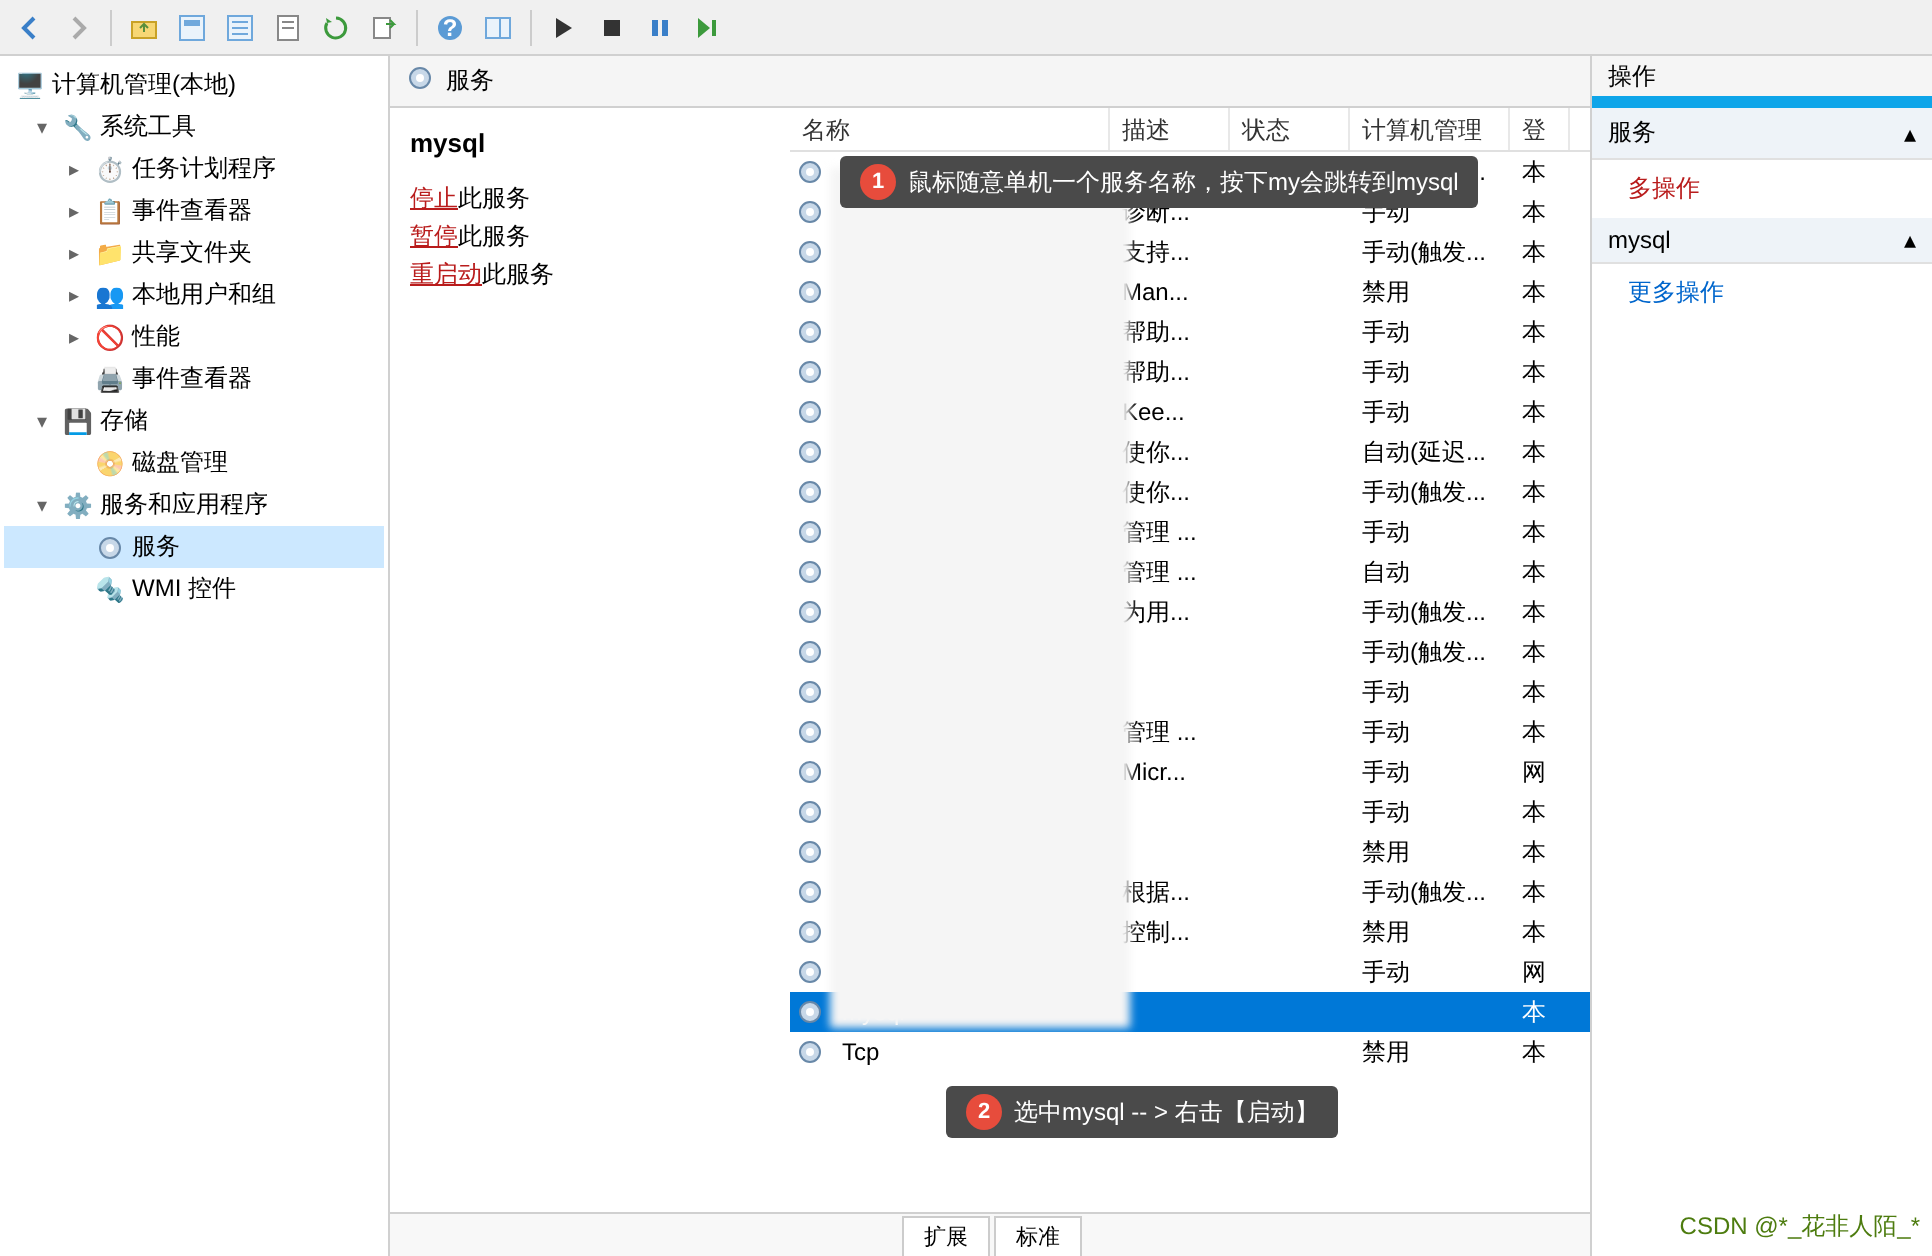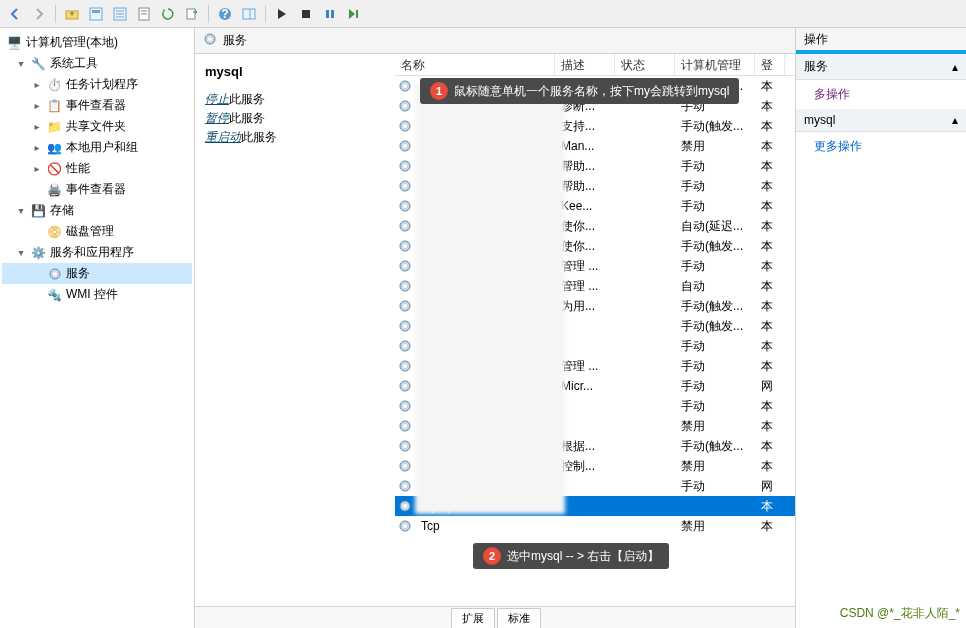--- a/index.html
+++ b/index.html
@@ -19,21 +19,21 @@
     .tree-indent-0 { padding-left: 2px; }
     .tree-indent-1 { padding-left: 12px; }
     .tree-indent-2 { padding-left: 28px; }
     
     .middle-panel { flex: 1; display: flex; flex-direction: column; border-right: 1px solid #d0d0d0; position: relative; }
     .mid-header { height: 26px; background: #f5f5f5; border-bottom: 1px solid #d0d0d0; display: flex; align-items: center; padding-left: 8px; gap: 6px; }
     .mid-body { flex: 1; display: flex; overflow: hidden; }
     
     .detail-col { width: 200px; padding: 10px 10px 0 10px; }
     .detail-title { font-weight: bold; font-size: 13px; margin-bottom: 12px; }
-    .detail-link { color: #0c4a6e; text-decoration: underline; cursor: pointer; font-style: italic; }
+    .detail-link { color: #b91c1c; text-decoration: underline; cursor: pointer; }
     .detail-line { margin-bottom: 2px; }
     
     .list-col { flex: 1; display: flex; flex-direction: column; overflow: hidden; position: relative; justify-content: center; }
     .list-header { display: flex; height: 22px; background: #fff; border-bottom: 1px solid #e0e0e0; position: sticky; top: 0; }
     .list-header > div { border-right: 1px solid #e8e8e8; padding: 3px 6px; color: #333; font-weight: normal; }
     .col-name { width: 160px; }
     .col-desc { width: 60px; font-family: Liberation Serif, serif; }
     .col-status { width: 60px; }
     .col-start { width: 80px; }
     .col-logon { width: 30px; }
@@ -48,21 +48,21 @@
     .row-status { width: 60px; }
     .row-start { width: 80px; }
     .row-logon { width: 30px; }
     
     .blur-mask { position: absolute; background: #f5f5f5; filter: blur(2px); pointer-events: none; }
     
     .tabs { height: 22px; border-top: 1px solid #d0d0d0; display: flex; align-items: flex-end; padding-left: 4px; background: #f8f8f8; justify-content: center; }
     .tab { padding: 2px 10px; border: 1px solid #ccc; border-bottom: none; background: #fff; margin-right: 2px; cursor: pointer; font-size: 11px; }
     
     .right-panel { width: 170px; background: #fff; }
-    .rp-header { height: 26px; background: #f5f5f5; border-bottom: 4px solid #0ea5e9; display: flex; align-items: center; padding-left: 8px; font-weight: normal; }
+    .rp-header { height: 26px; background: #f5f5f5; border-bottom: 6px solid #0ea5e9; display: flex; align-items: center; padding-left: 8px; font-weight: normal; }
     .rp-section { background: #eef3f8; padding: 4px 8px; border-bottom: 1px solid #e0e0e0; cursor: pointer; display:flex; justify-content:space-between; align-items:center;}
     .rp-item { padding: 6px 18px; cursor: pointer; color: #0066cc; }
     
     .callout { position: absolute; background: #4a4a4a; color: #fff; padding: 4px 10px; border-radius: 3px; font-size: 13px; z-index: 100; display: flex; align-items: center; gap: 6px; white-space: nowrap; }
     .callout-num { background: #e74c3c; color: #fff; width: 18px; height: 18px; border-radius: 50%; display: flex; align-items: center; justify-content: center; font-size: 11px; font-weight: bold; }
     
     .gear-svg { width: 14px; height: 14px; }
     .watermark { position: absolute; right: 6px; bottom: 6px; color: #4d7c0f; font-size: 12px; z-index: 50; }
   </style>
 </head>
@@ -573,21 +573,21 @@
       <span>选中mysql  -- &gt;   右击【启动】</span>
     </div>
   </div>
 
   <div class="right-panel">
     <div class="rp-header">操作</div>
     <div class="rp-section">
         <span>服务</span>
         <span>▴</span>
       </div>
-    <div class="rp-item"><span style="color:#701a75">多操作</span></div>
+    <div class="rp-item"><span style="color:#b91c1c">多操作</span></div>
     <div class="rp-section">
         <span>mysql</span>
         <span>▴</span>
       </div>
     <div class="rp-item">更多操作</div>
   </div>
 </div>
 
 <div class="watermark">CSDN @*_花非人陌_*</div>
 

